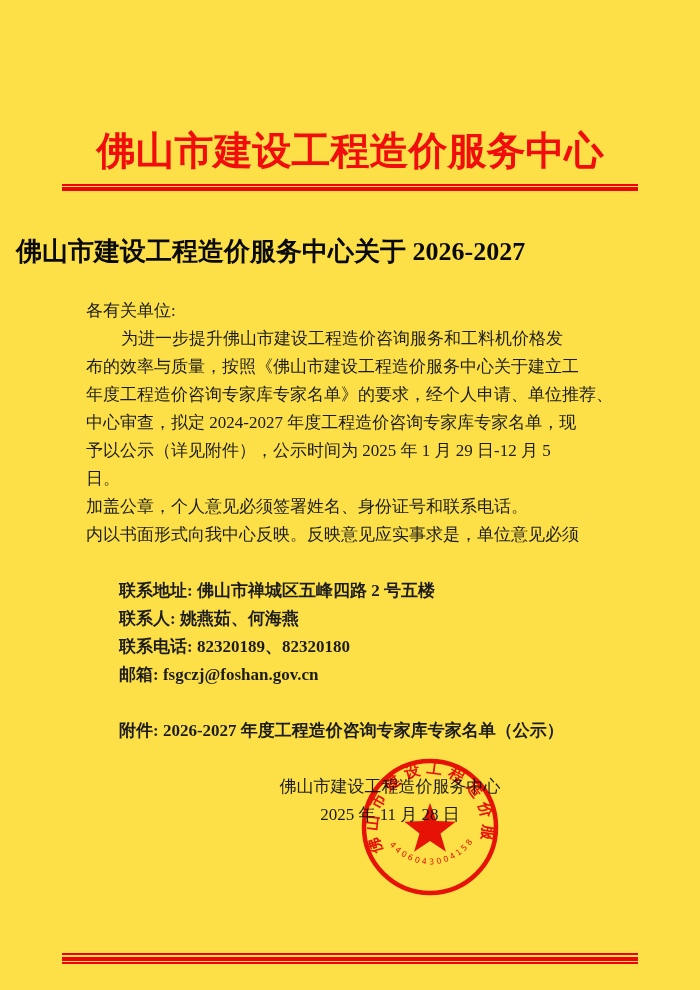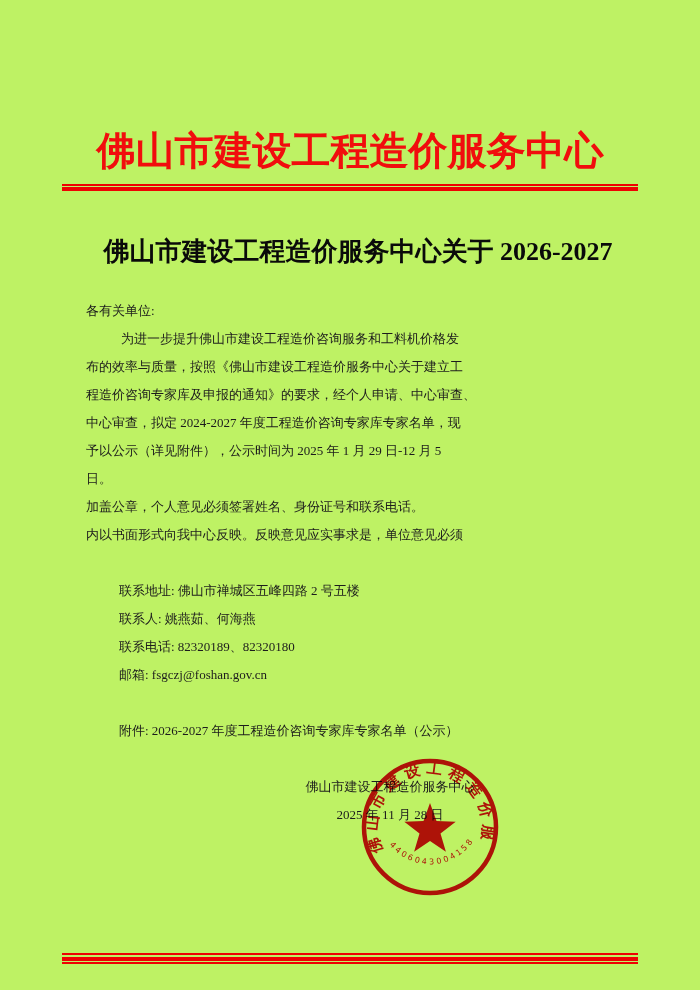--- a/index.html
+++ b/index.html
@@ -1,20 +1,20 @@
 <!DOCTYPE html>
 <html><head>
 <meta charset="utf-8">
 <style>
   html,body { margin:0; padding:0; background:#ffffff; }
   .page {
     position:relative;
     width:700px; height:990px;
     margin:0 auto;
-    background:#bef264;
+    background:#fde047;
     overflow:hidden;
     font-family:"Liberation Serif","DejaVu Serif",serif;
   }
 
   
   .doc-header { padding-top:128px; text-align:center; }
   .org-name {
     color:#f10d0d;
     font-size:39px;
     font-weight:bold;
@@ -22,38 +22,38 @@
     white-space:nowrap;
   }
   .header-rule { width:576px; margin:9px auto 0; }
   .header-rule .thin  { height:2px; background:#ee0202; }
   .header-rule .gap   { height:1px; background:transparent; }
   .header-rule .thick { height:4px; background:#ee0202; }
 
   
   .doc-title {
     margin-top:40px;
-    text-align:center;
+    text-align:left;
     font-size:26px;
     font-weight:bold;
     color:#0a0a0a;
     line-height:42px;
     margin-left:16px;
   }
 
   
   .doc-body {
     margin:24px 86px 0 86px;
-    font-size:13px;
+    font-size:17px;
     line-height:28px;
     color:#1c1c1c;
   }
   .doc-body .line { white-space:nowrap; }
   .doc-body .indent { text-indent:35px; }
-  .doc-body .inset  { margin-left:33px; }
+  .doc-body .inset  { margin-left:33px;font-weight:bold; }
   .blank-line { height:28px; }
 
   .signature { text-align:center; transform:translateX(40px); }
   .signature .line { white-space:nowrap; }
 
   
   .seal {
     position:absolute;
     left:355px; top:752px;
     width:150px; height:150px;
@@ -84,21 +84,21 @@
 
   <div class="doc-title">
     <div class="line">佛山市建设工程造价服务中心关于 2026-2027</div>
   </div>
 
   <div class="doc-body">
     <div class="line">各有关单位:</div>
 
     <div class="line indent">为进一步提升佛山市建设工程造价咨询服务和工料机价格发</div>
     <div class="line">布的效率与质量，按照《佛山市建设工程造价服务中心关于建立工</div>
-    <div class="line">程造价咨询专家库及申报的通知》的要求，经个人申请、中心审查、</div>
+    <div class="line">年度工程造价咨询专家库专家名单》的要求，经个人申请、单位推荐、</div>
     <div class="line">中心审查，拟定 2024-2027 年度工程造价咨询专家库专家名单，现</div>
     <div class="line">予以公示（详见附件），公示时间为 2025 年 1 月 29 日-12 月 5</div>
     <div class="line">日。</div>
 
     <div class="line">加盖公章，个人意见必须签署姓名、身份证号和联系电话。</div>
     <div class="line">内以书面形式向我中心反映。反映意见应实事求是，单位意见必须</div>
 
     <div class="blank-line"></div>
 
     <div class="line inset">联系地址: 佛山市禅城区五峰四路 2 号五楼</div>

